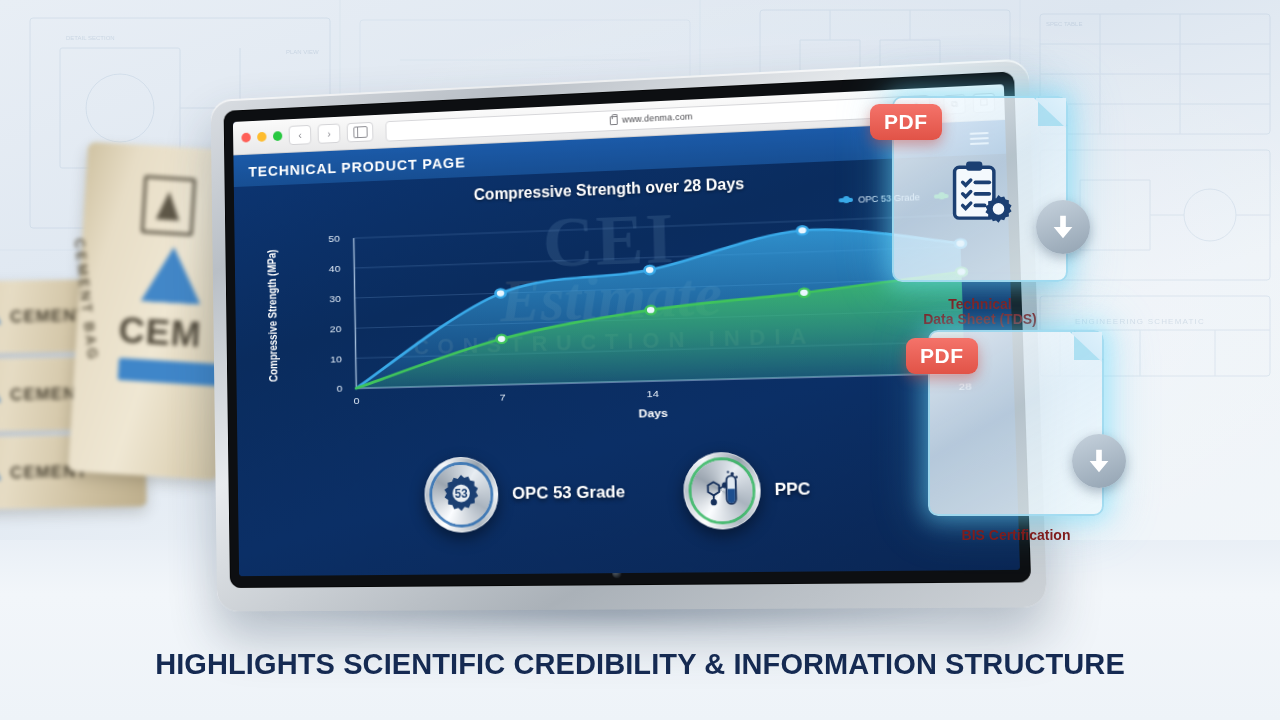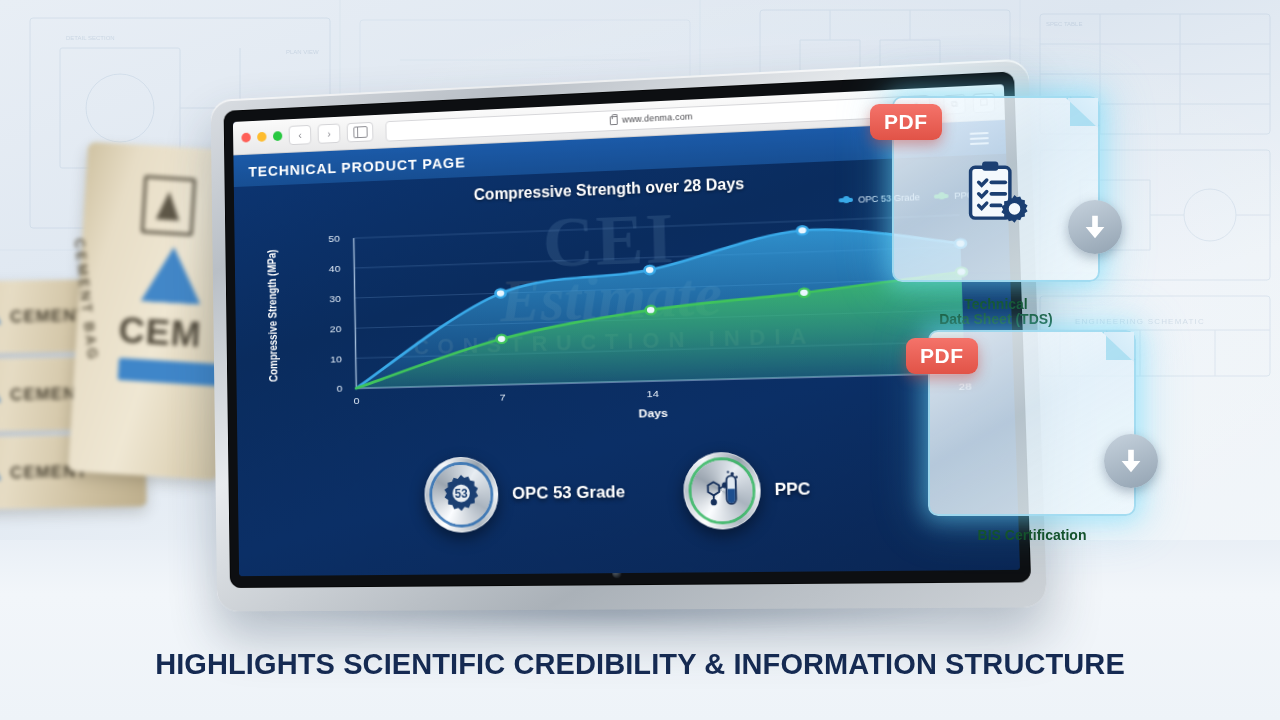--- a/index.html
+++ b/index.html
@@ -126,41 +126,41 @@
   .badge-coin{width:76px;height:76px;border-radius:50%;position:relative;
     background:conic-gradient(from 210deg,#ffffff,#b9c2cb,#f4f7fa,#98a3ae,#eef2f6,#aeb8c2,#ffffff);
     box-shadow:0 6px 16px rgba(0,0,0,.45), 0 0 0 1px rgba(255,255,255,.5) inset;}
   .badge-coin .inner{position:absolute;inset:8px;border-radius:50%;
     background:conic-gradient(from 30deg,#e9eef3,#aab4bf,#fbfdff,#9ba5b0,#e4eaf0);
     display:flex;align-items:center;justify-content:center;}
   .badge-coin .ring{position:absolute;inset:5px;border-radius:50%;border:3px solid #2b6cb0;opacity:.85;}
   .badge-coin.ppc .ring{border-color:#34b661;}
   .badge-label{color:#ffffff;font-weight:700;font-size:17px;text-shadow:0 2px 4px rgba(0,0,0,.55);white-space:nowrap;}
   
-  .doc-card{position:absolute;width:176px;height:186px;padding-left:32px;}
+  .doc-card{position:absolute;width:176px;height:186px;}
   #card-tds{left:892px;top:96px;}
   #card-bis{left:928px;top:330px;}
   .doc-sheet{position:absolute;inset:0;border-radius:10px;
     background:linear-gradient(150deg,rgba(245,251,255,.90) 0%,rgba(224,240,250,.80) 45%,rgba(236,247,252,.88) 100%);
     border:2px solid rgba(150,215,238,.85);
     box-shadow:0 0 22px 5px rgba(110,225,255,.45), 0 0 46px 12px rgba(90,200,240,.22);}
   .doc-sheet:before{content:"";position:absolute;right:-2px;top:-2px;border-width:0 30px 30px 0;
     border-style:solid;border-color:transparent transparent rgba(150,215,238,.7) transparent;}
   .doc-fold{position:absolute;right:0;top:0;width:30px;height:30px;
     background:linear-gradient(225deg,#dff1fb 0%,#c9e7f7 100%);
     clip-path:polygon(0 0,100% 100%,100% 0);border-left:2px solid rgba(150,215,238,.8);}
   .pdf-badge{position:absolute;left:-22px;top:8px;background:linear-gradient(180deg,#f4736a,#e15347);
     color:#fff;font-weight:800;font-size:21px;letter-spacing:.5px;padding:6px 14px;border-radius:9px;
     box-shadow:0 5px 14px rgba(200,60,50,.45);}
   .doc-icon{position:absolute;left:50%;top:62px;transform:translateX(-50%);}
   .dl-circle{position:absolute;right:-22px;bottom:28px;width:54px;height:54px;border-radius:50%;
     background:linear-gradient(160deg,#c6d2dd,#93a3b2);display:flex;align-items:center;justify-content:center;
     box-shadow:0 4px 12px rgba(40,60,85,.35);}
   .doc-caption{position:absolute;left:50%;transform:translateX(-50%);bottom:-46px;width:210px;text-align:center;
-    color:#14532d;font-weight:600;font-size:14px;line-height:1.12;}
+    color:#7f1d1d;font-weight:600;font-size:14px;line-height:1.12;}
   #card-bis .doc-caption{bottom:-28px;}
   
   #footer-headline{
     position:absolute;left:0;right:0;top:648px;text-align:center;
     color:#152a52;font-weight:800;font-size:29px;letter-spacing:.1px;
     font-family:"Liberation Sans",sans-serif;
   }
 </style>
 </head>
 <body>

